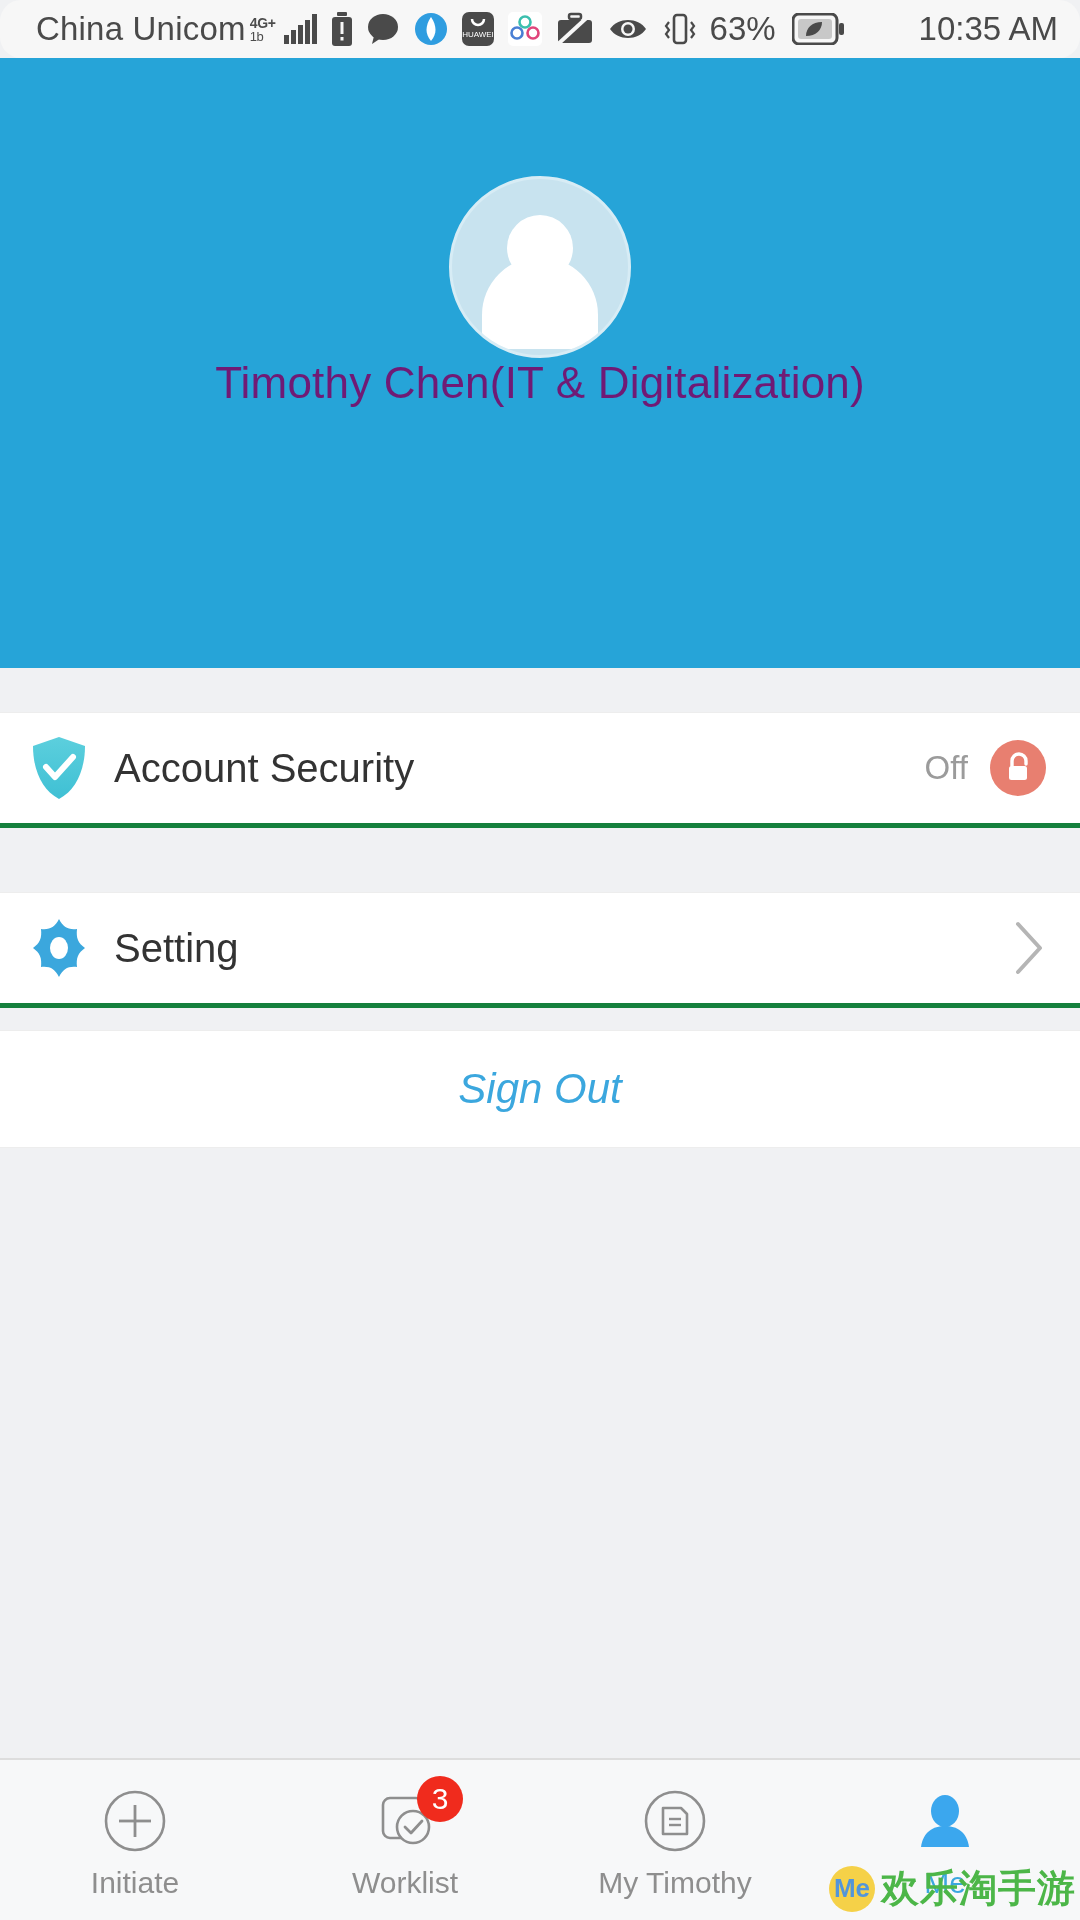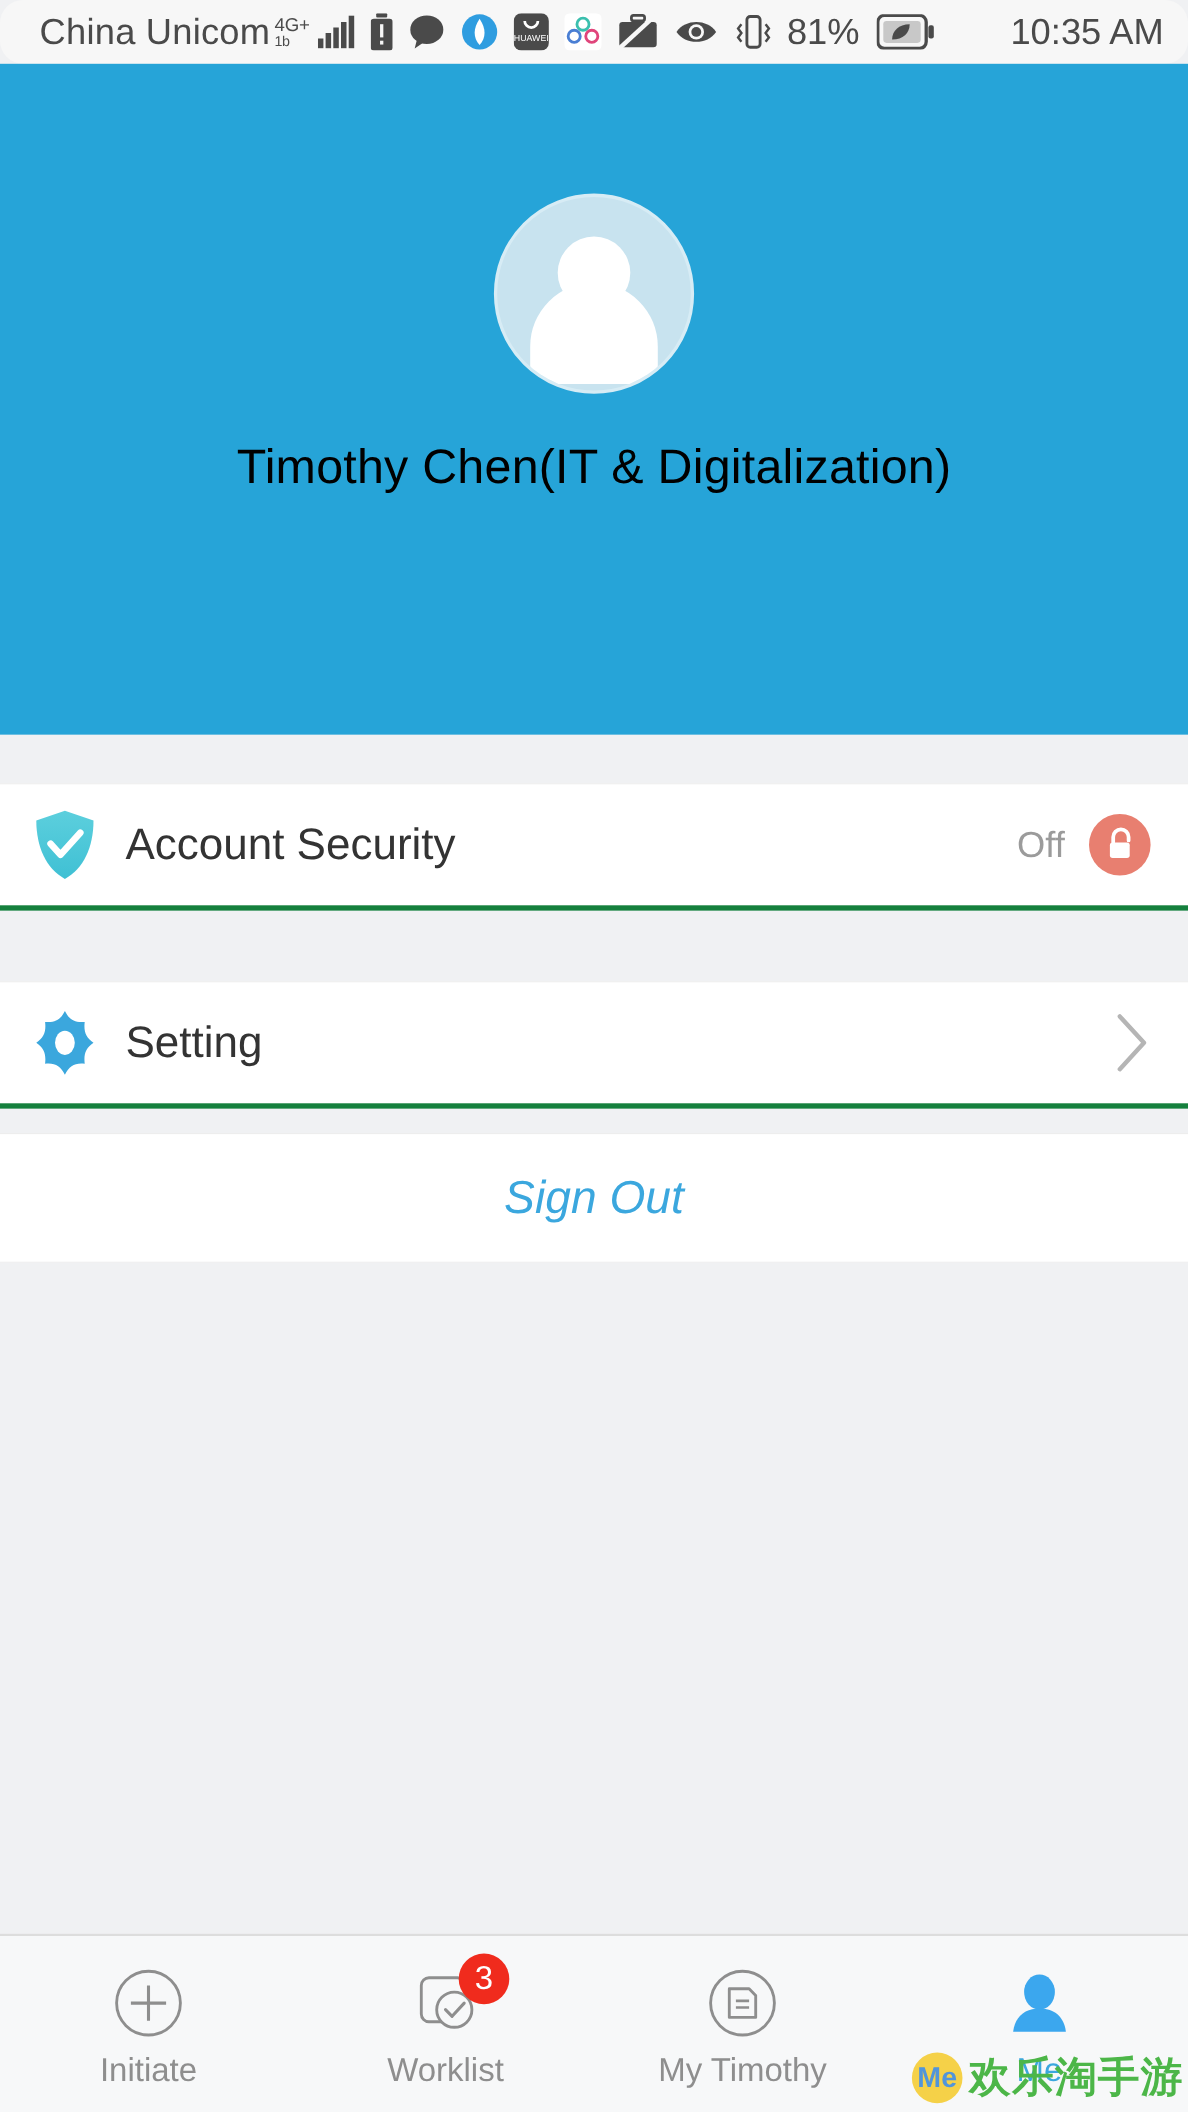--- a/index.html
+++ b/index.html
@@ -56,22 +56,22 @@
     white-space: nowrap;
   }
   .netlabel {
     display: flex;
     flex-direction: column;
     align-items: flex-start;
     line-height: 1;
     margin-right: -6px;
   }
   .netlabel b {
-    font-size: 17px;
-    font-weight: normal;
+    font-size: 14px;
+    font-weight: bold;
     letter-spacing: -0.3px;
   }
   .netlabel i {
     font-size: 13px;
     font-style: normal;
     letter-spacing: -0.5px;
   }
   .battpct {
     font-size: 33px;
     color: #4a4a4a;
@@ -114,22 +114,21 @@
     position: absolute;
     width: 116px;
     height: 92px;
     border-radius: 58px 58px 0 0;
     background: #ffffff;
     left: 50%;
     transform: translateX(-50%);
     bottom: 6px;
   }
   .profile-name {
-    margin-top: 42px;
-    color: #000000;
+    color: #701a75;
     font-size: 44px;
     font-weight: normal;
     letter-spacing: 0.2px;
     text-align: center;
   }
 
   
   .spacer-sm { height: 44px; background: #f0f1f3; flex: 0 0 auto; }
   .spacer-md { height: 64px; background: #f0f1f3; flex: 0 0 auto; }
   .spacer-sign { height: 22px; background: #f0f1f3; flex: 0 0 auto; }
@@ -358,21 +357,21 @@
       </div>
 
       <div class="sb-ic">
         <svg width="36" height="34" viewBox="0 0 36 34">
           <rect x="12" y="3" width="12" height="28" rx="3" fill="none" stroke="#4a4a4a" stroke-width="2.6"></rect>
           <path d="M7 10 L4 14 L7 18 L4 22 L7 26" stroke="#4a4a4a" stroke-width="2.2" fill="none"></path>
           <path d="M29 10 L32 14 L29 18 L32 22 L29 26" stroke="#4a4a4a" stroke-width="2.2" fill="none"></path>
         </svg>
       </div>
 
-      <div class="battpct">81%</div>
+      <div class="battpct">63%</div>
 
       <div class="sb-ic">
         <svg width="52" height="32" viewBox="0 0 52 32">
           <rect x="1" y="1" width="44" height="30" rx="6" fill="none" stroke="#4a4a4a" stroke-width="3"></rect>
           <rect x="6" y="6" width="34" height="20" rx="3" fill="#c8c8c8"></rect>
           <path d="M30 9 C20 9 14 15 14 23 C24 23 30 17 30 9 Z" fill="#4a4a4a"></path>
           <rect x="47" y="10" width="5" height="12" rx="2" fill="#4a4a4a"></rect>
         </svg>
       </div>
     </div>

